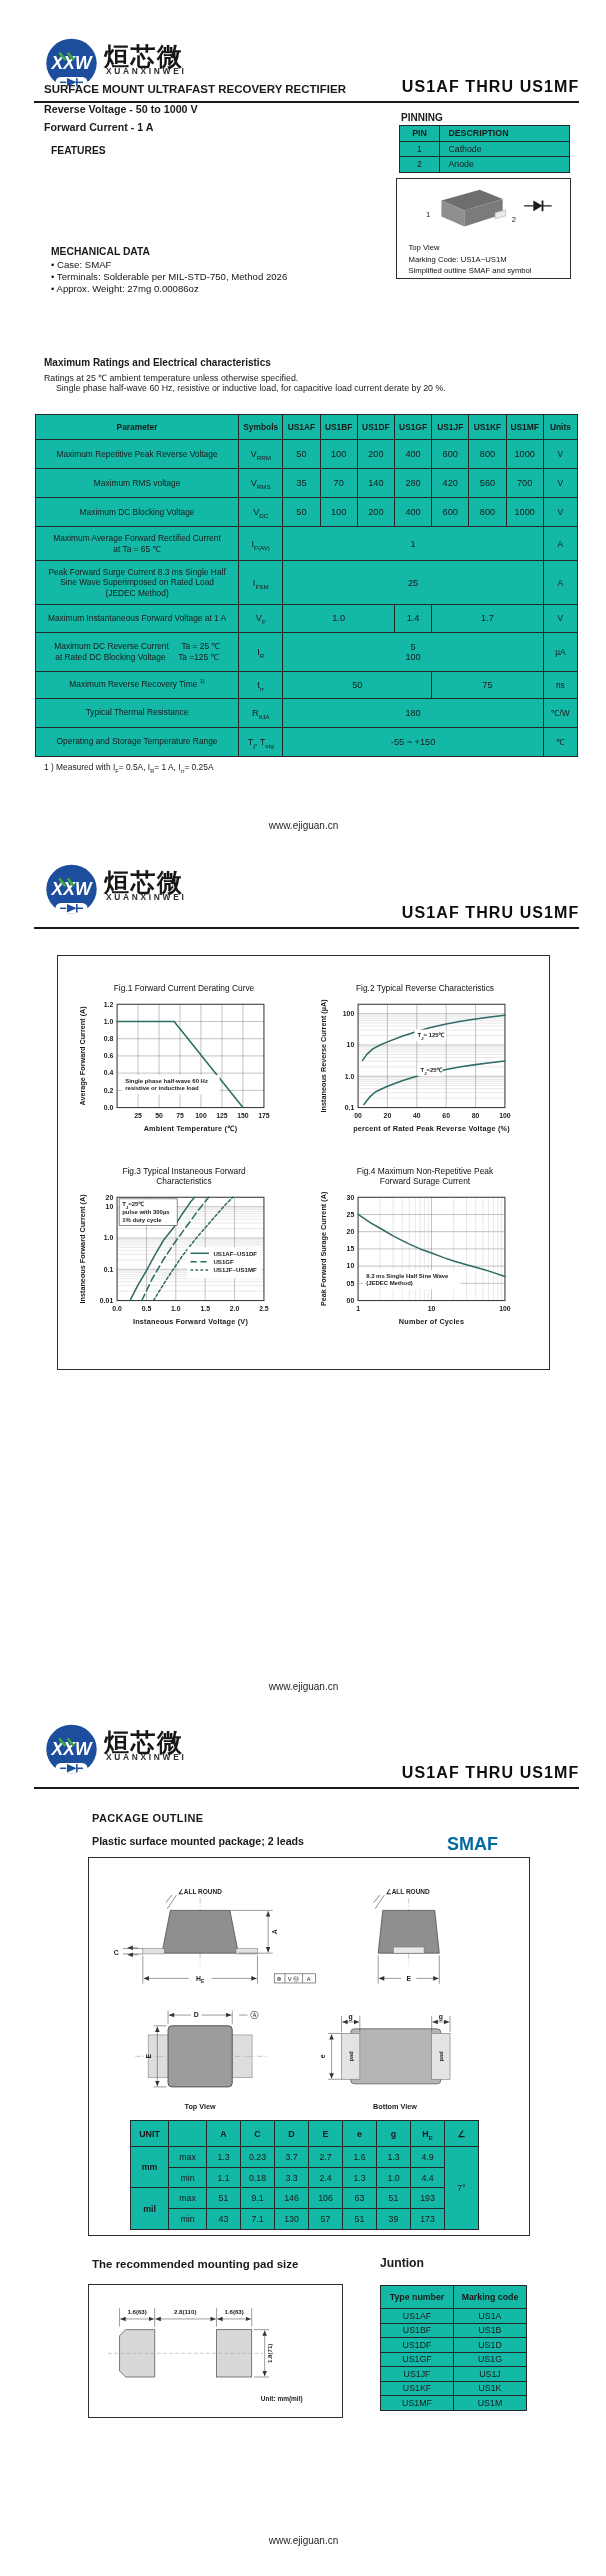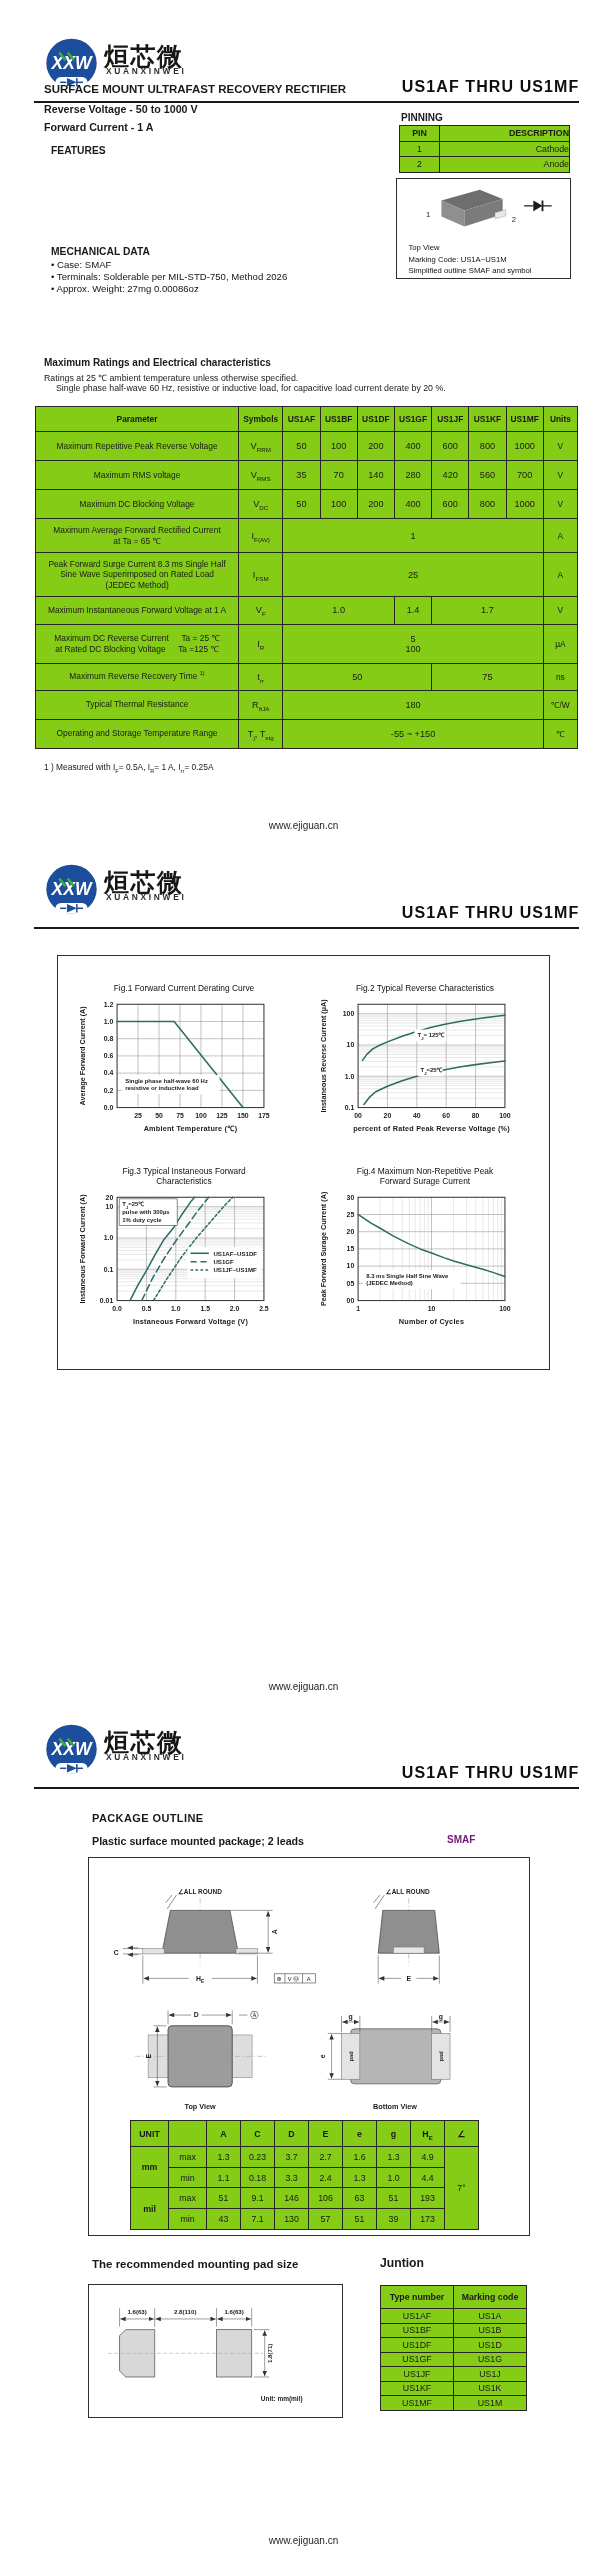--- a/index.html
+++ b/index.html
@@ -17,32 +17,32 @@
   .hdr-en{position:absolute;left:106px;top:29px;font-size:8.4px;font-weight:bold;letter-spacing:2.7px;color:#2c2c2c;}
   .hdr-title{position:absolute;right:27.6px;top:41px;font-size:16px;font-weight:bold;letter-spacing:1.1px;color:#0e0e0e;}
   .hdr-rule{position:absolute;left:34px;top:64px;width:545px;height:2.3px;background:#191919;}
 
   .frame{position:absolute;border:1.5px solid #2e2e2e;background:#fff;}
 
   .blist div{font-size:9.6px;line-height:13px;color:#151515;}
   .blist div::before{content:"• ";}
   .mlist div{line-height:12px;}
 
-  table{border-collapse:collapse;background:#84cc16;}
-  .dtable{border:1.5px solid #262626;table-layout:fixed;}
+  table{border-collapse:collapse;background:#14b8a6;}
+  .dtable{border:1.5px solid #262626;table-layout:fixed;margin-top:8px;}
   .dtable th{border:0.8px solid #262626;font-size:8.4px;font-weight:bold;text-align:center;padding:0;}
   .dtable td{border:0.8px solid #262626;font-size:9.2px;text-align:center;padding:0;}
   .dtable td.param{text-align:center;padding:1.5px 5.4px;font-size:8.4px;line-height:10.3px;}
   .dtable td.sym{font-size:9.2px;}
   .dtable td.unit{font-size:8.4px;}
 
   #pin-table{border:1.5px solid #262626;width:170px;table-layout:fixed;}
   #pin-table th,#pin-table td{border:0.8px solid #262626;font-size:8.8px;height:14.5px;padding:0;}
   #pin-table th{font-weight:bold;}
-  #pin-table .l{text-align:right;padding-left:8.4px;}
+  #pin-table .l{text-align:left;padding-left:8.4px;}
   #pin-table .c{text-align:center;}
 
   .dtable2{border:1.1px solid #262626;table-layout:fixed;}
   .dtable2 th,.dtable2 td{border:0.8px solid #262626;font-size:8.8px;text-align:center;padding:0;}
   .dtable2 th{font-weight:bold;}
 
   .chart{position:absolute;width:218px;}
   .chart-title{font-size:8.4px;font-weight:normal;text-align:center;line-height:10px;color:#101010;margin-bottom:2.3px;}
 
   .pkgline{position:absolute;left:11.5px;font-size:7.7px;color:#111;}
@@ -478,21 +478,21 @@
     </svg>
   </div>
   <div class="hdr-cn">烜芯微</div>
   <div class="hdr-en">XUANXINWEI</div>
   <div class="hdr-title">US1AF THRU US1MF</div>
   <div class="hdr-rule"></div>
 </div>
 
   <div class="abs b" style="left:92px;top:1812px;font-size:11px;letter-spacing:0.4px">PACKAGE OUTLINE</div>
   <div class="abs b" style="left:92px;top:1835px;font-size:10.7px">Plastic surface mounted package; 2 leads</div>
-  <div class="abs b" style="left:447px;top:1834px;font-size:10px;color:#701a75">SMAF</div>
+  <div class="abs b" style="left:447px;top:1834px;font-size:18px;color:#0369a1">SMAF</div>
 
   <div class="frame" id="outline-box" style="left:88px;top:1857px;width:440px;height:377px">
     <svg width="437" height="256" style="position:absolute;left:0;top:4.6px" font-size="9" font-weight="bold" fill="#1c1c1c" viewBox="0 0 571 335">
       <defs>
         <marker id="ae" markerWidth="8" markerHeight="8" refX="7" refY="3" orient="auto" markerUnits="userSpaceOnUse">
             <path d="M0 0 L7 3 L0 6 Z" fill="#333"></path>
           </marker>
         <marker id="as" markerWidth="8" markerHeight="8" refX="0" refY="3" orient="auto" markerUnits="userSpaceOnUse">
             <path d="M7 0 L0 3 L7 6 Z" fill="#333"></path>
           </marker>

